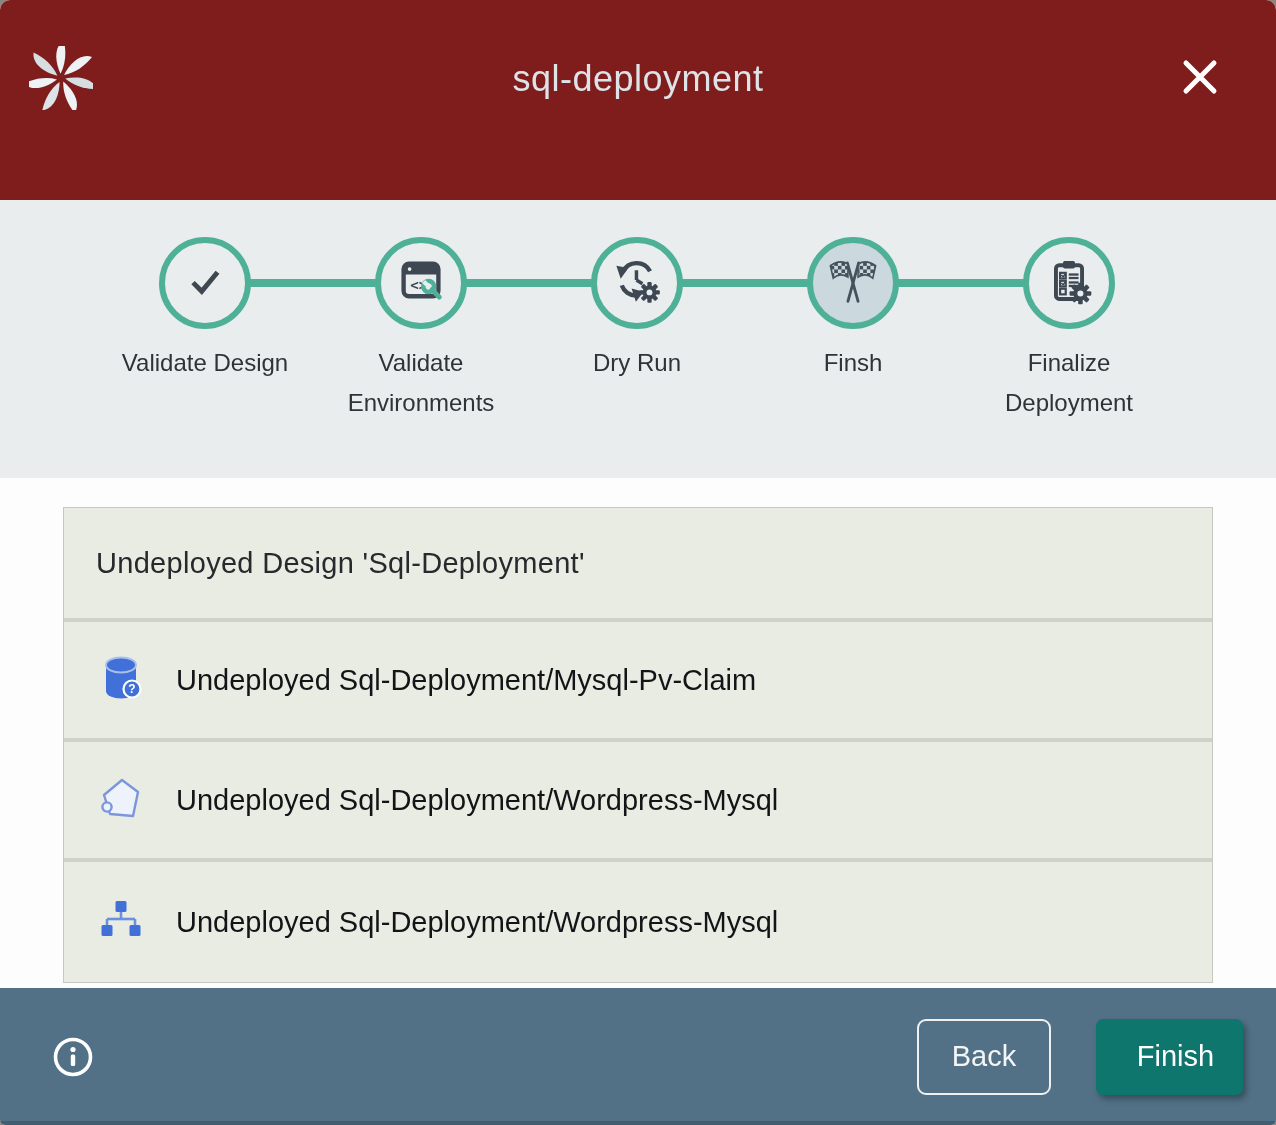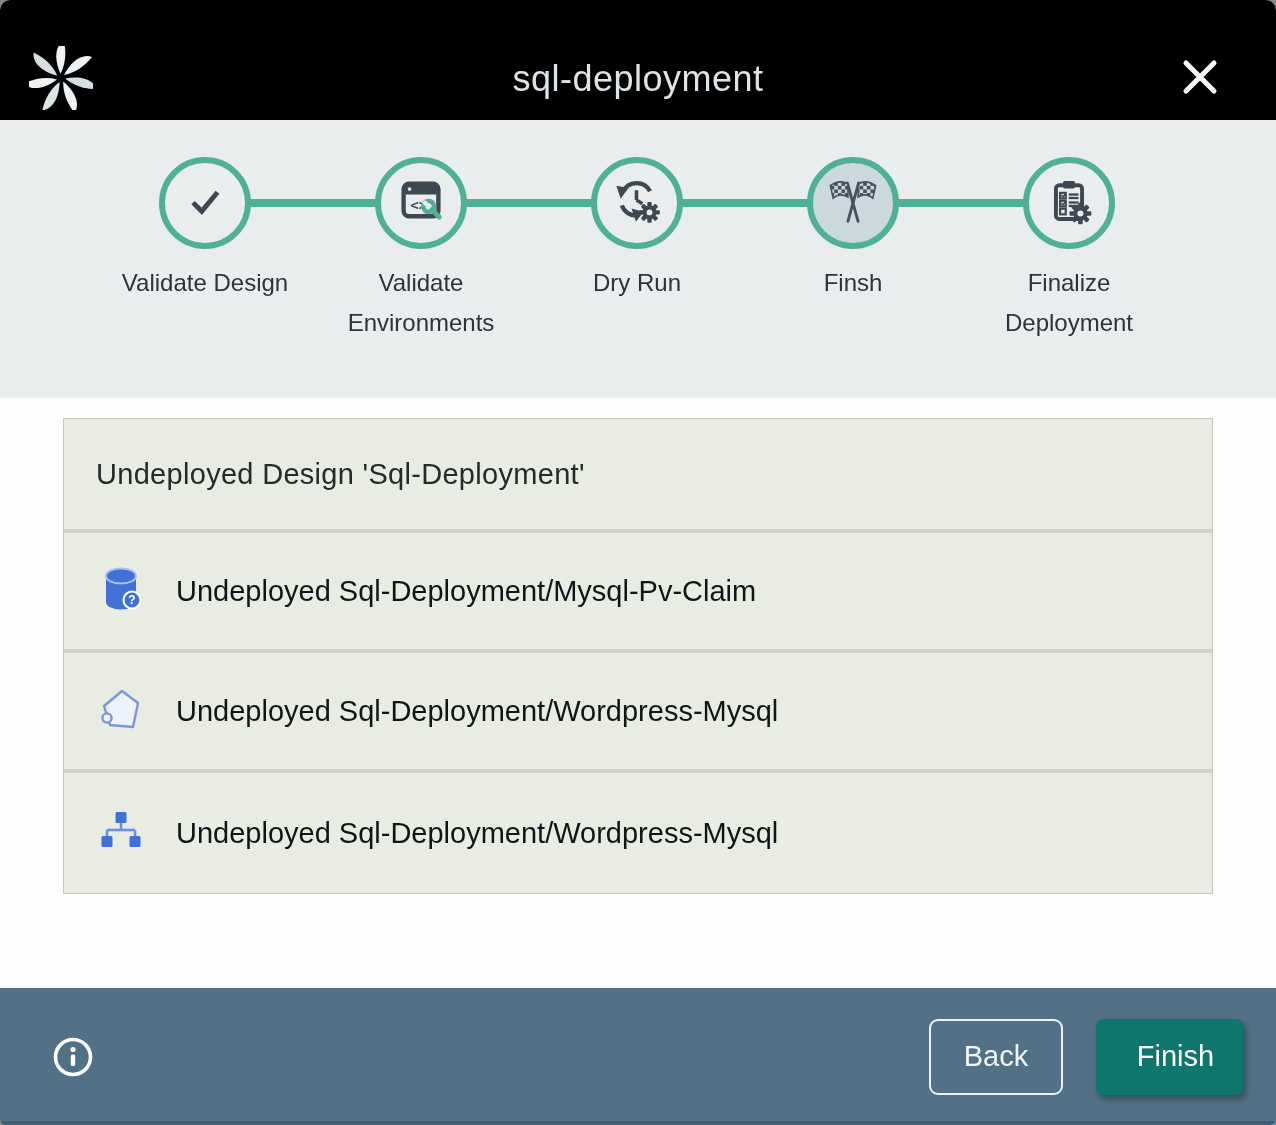--- a/index.html
+++ b/index.html
@@ -1,44 +1,44 @@
 <!DOCTYPE html>
 <html><head>
 <meta charset="utf-8">
 <style>
   * { margin:0; padding:0; box-sizing:border-box; }
   html,body { width:1276px; height:1125px; background:#8b8780; font-family:"Liberation Sans","DejaVu Sans",sans-serif; }
   .modal { width:1276px; height:1125px; border-radius:10px 10px 5px 5px; overflow:hidden; display:flex; flex-direction:column; background:#fff; }
 
   
-  .hdr { height:120px; background:#000000; position:relative; flex:0 0 auto; }
+  .hdr { height:200px; background:#7f1d1d; position:relative; flex:0 0 auto; }
   .logo { position:absolute; left:29px; top:46px; width:64px; height:64px; }
   .hdr-title { position:absolute; left:0; right:0; top:58px; text-align:center; color:#dde3e6; font-size:36px; letter-spacing:.5px; }
   .close-btn { position:absolute; right:54px; top:55px; width:44px; height:44px; background:none; border:none; cursor:pointer; }
 
   
   .stepper { height:278px; background:#e9edee; position:relative; flex:0 0 auto; }
   .step-line { position:absolute; left:205px; width:864px; top:79px; height:8px; background:#4fb098; }
   .steps { display:flex; padding-left:97px; position:relative; }
   .step { width:216px; display:flex; flex-direction:column; align-items:center; }
   .step-circle { margin-top:37px; width:92px; height:92px; border:6px solid #4fb098; border-radius:50%; background:#e9edee; display:flex; align-items:center; justify-content:center; position:relative; z-index:1; }
   .step-circle.current { background:#cbd8de; }
   .step-label { margin-top:14px; font-size:24px; line-height:40px; color:#2e3338; text-align:center; max-width:174px; }
 
   
-  .content { flex:1 1 auto; background:#fdfdfd; padding:20px 63px 0 63px; }
+  .content { flex:1 1 auto; background:#fdfdfd; padding:29px 63px 0 63px; }
   .panel { background:#e9ece3; border:1px solid #c6c9c0; }
   .panel-header { height:114px; display:flex; align-items:center; padding:0 32px; font-size:29px; color:#252a2d; border-bottom:4px solid #ced2c9; letter-spacing:.3px; }
   .panel-row { height:120px; display:flex; align-items:center; padding:0 33px; border-bottom:4px solid #ced2c9; }
   .panel-row:last-child { border-bottom:none; }
   .row-icon { width:48px; height:52px; flex:0 0 auto; display:flex; align-items:center; justify-content:center; }
   .row-text { margin-left:31px; font-size:29px; color:#121517; }
 
   
-  .ftr { height:137px; background:#527186; flex:0 0 auto; display:flex; align-items:center; padding:0 33px 0 51px; box-shadow:inset 0 -4px 0 rgba(20,35,45,.25); }
+  .ftr { height:137px; background:#527186; flex:0 0 auto; display:flex; align-items:center; padding:0 33px 0 51px; box-shadow:inset 0 -4px 0 rgba(20,35,45,.25);gap:12px; }
   .info-btn { width:44px; height:44px; background:none; border:none; cursor:pointer; }
   .ftr-spacer { flex:1; }
   .btn-back { width:134px; height:76px; background:transparent; border:2px solid #eef1f2; border-radius:9px; color:#f3f5f6; font-size:29px; font-family:inherit; cursor:pointer; margin-right:33px; }
   .btn-finish { width:147px; height:76px; background:#0f766e; border:none; border-radius:7px; color:#ffffff; font-size:29px; font-family:Liberation Sans, sans-serif; cursor:pointer; box-shadow:3px 4px 6px rgba(0,0,0,.33);padding-left:12px; }
 </style>
 </head>
 <body>
 
 <div class="modal">
 

